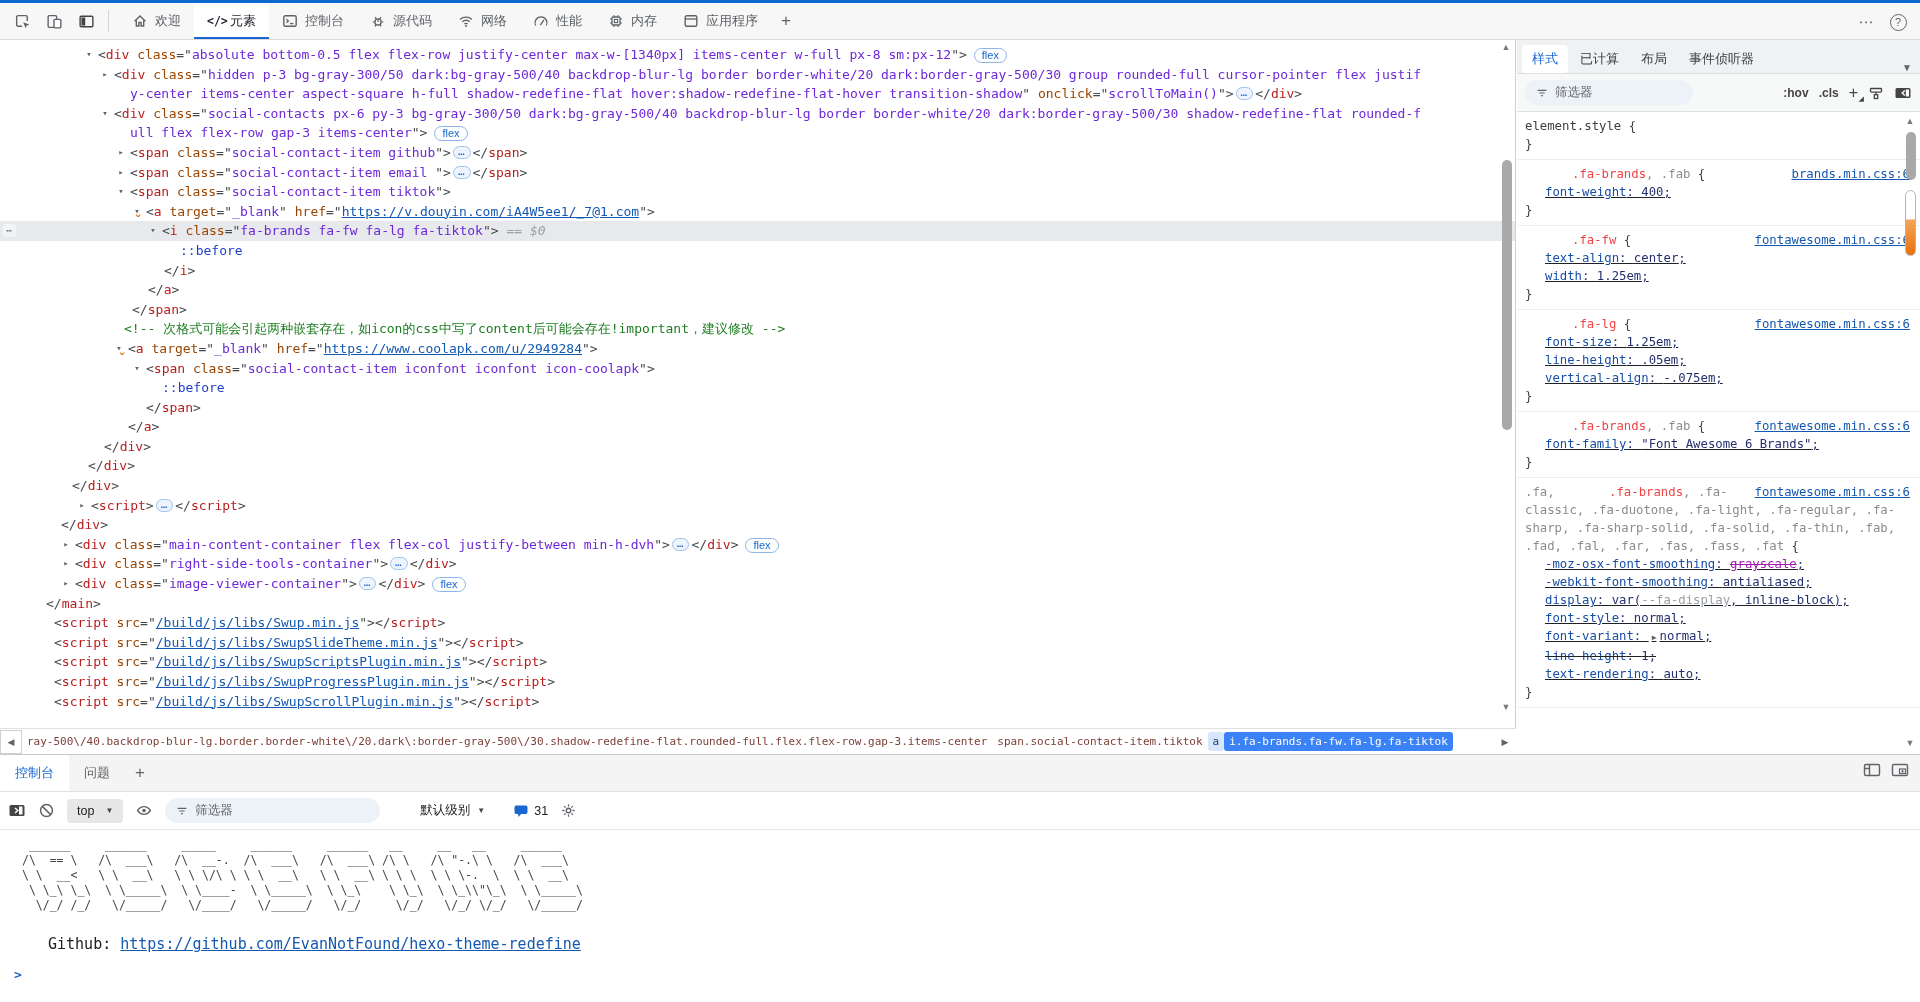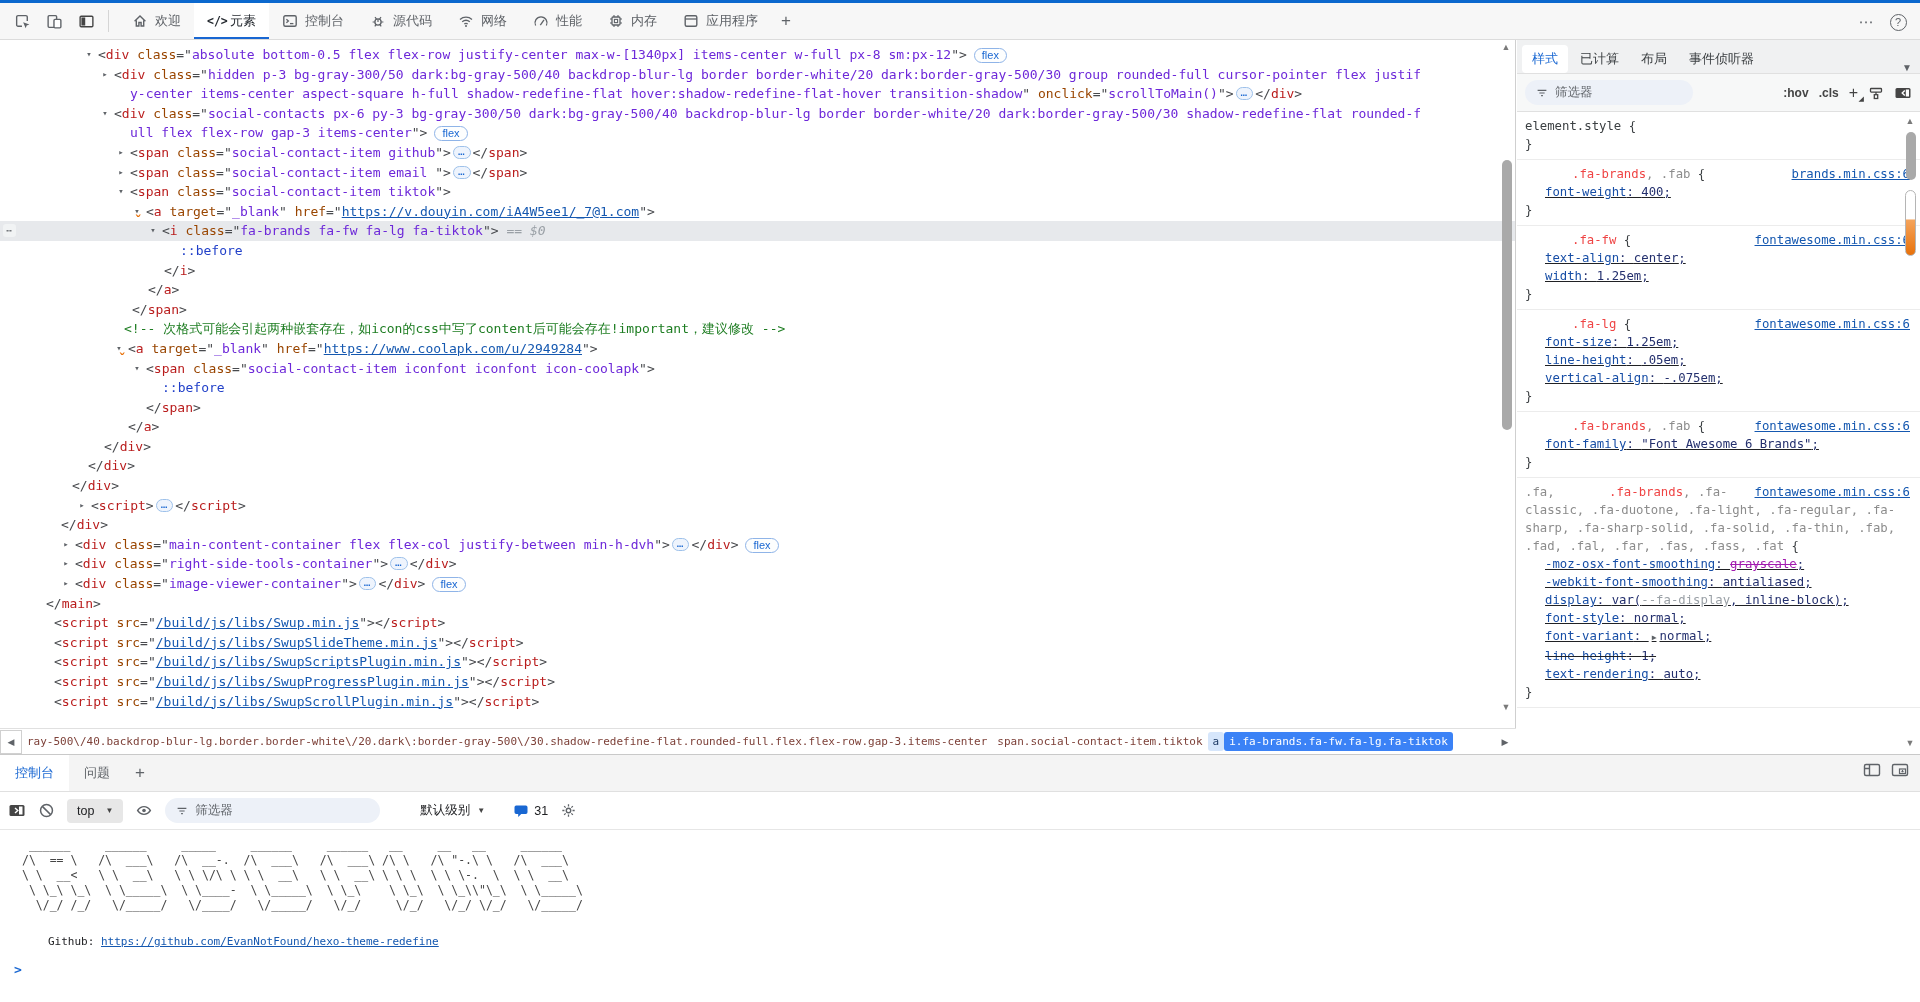--- a/index.html
+++ b/index.html
@@ -113,21 +113,21 @@
   .toppill { display:flex; align-items:center; gap:11px; background:#e7e7e7; border-radius:4px;
     height:24px; padding:0 10px; font-size:12.5px; color:#202124; cursor:pointer; }
   .chev { font-size:8px; color:#444; }
   .lvl { display:flex; align-items:center; gap:7px; font-size:12.5px; color:#202124; cursor:pointer; margin-left:28px; }
   .cfpill { display:flex; align-items:center; gap:6px; background:#edf1f8; border-radius:13px;
     height:25px; padding:0 10px; width:215px; color:#5f6368; font-size:12.5px; cursor:text; }
   .msgcount { display:flex; align-items:center; gap:5px; font-size:12.5px; color:#202124; margin-left:16px; cursor:pointer; }
   .dcontent { padding:8px 0 0 0; }
   .ascii { font-family:"DejaVu Sans Mono", monospace; font-size:11.5px; line-height:15px;
     color:#454545; padding-left:22px; white-space:pre; }
-  .ghline { font-family:"DejaVu Sans Mono", monospace; font-size:11px; color:#202124;
+  .ghline { font-family:"DejaVu Sans Mono", monospace; font-size:15px; color:#202124;
     padding:22px 0 0 48px; }
   .ghline a { color:#1558b0; cursor:pointer; }
   .promptrow { padding:14px 0 0 14px; color:#1967d2; font-family:"DejaVu Sans Mono", monospace;
     font-size:13px; font-weight:bold; }
 
   svg { display:block; }
 </style>
 </head>
 <body>
 

